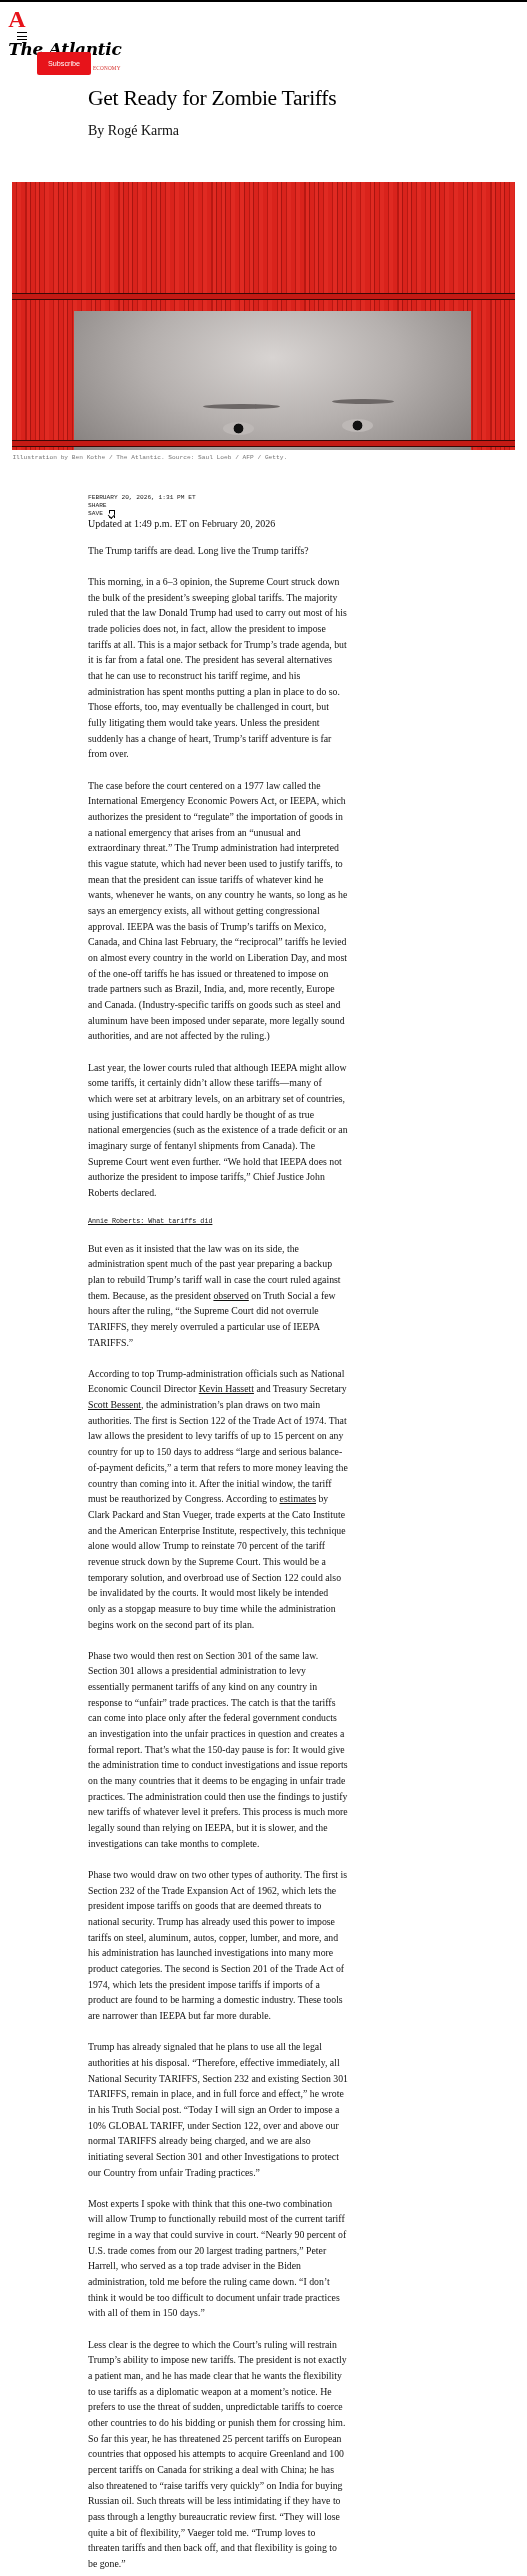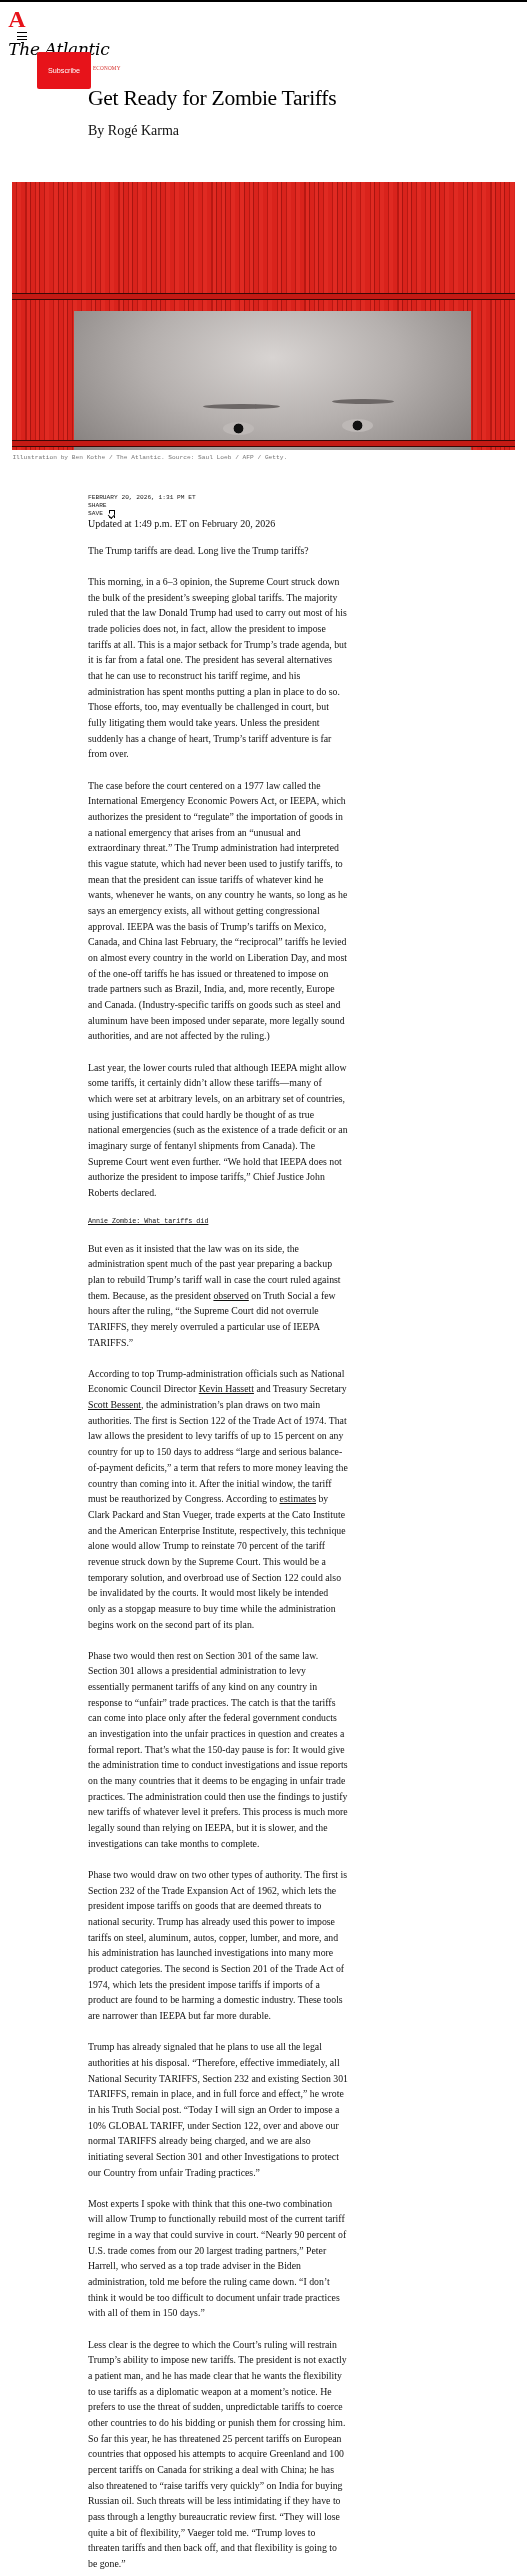--- a/index.html
+++ b/index.html
@@ -3,22 +3,22 @@
 <meta charset="utf-8">
 <style>
   * { box-sizing: border-box; margin: 0; padding: 0; }
   html, body { background: #ffffff; width: 528px; }
   body { font-family: "Liberation Serif", "DejaVu Serif", serif; color: #000; position: relative; }
   .topbar { height: 2.1px; background: #000; width: 100%; }
   .header { position: relative; height: 72px; }
   .logo-a { position: absolute; left: 8.2px; top: 4.6px; font-family: "Liberation Serif", serif; font-size: 24px; font-weight: bold; color: #e7131a; line-height: 1; }
   .hamburger { position: absolute; left: 16.5px; top: 30px; width: 10.3px; height: 7.7px; cursor: pointer; }
   .hamburger span { display: block; height: 0.5px; background: #000; margin-bottom: 3.1px; }
-  .wordmark { position: absolute; left: 8.2px; top: 39px; font-family: "DejaVu Serif", serif; font-style: italic; font-size: 17px; line-height: 1; color: #000; letter-spacing: -0.3px; }
-  .subscribe { position: absolute; left: 37px; top: 50px; width: 54px; height: 37px; background: #e7131a; color: #fff; border: none; border-radius: 2.1px; font-family: "Liberation Sans", sans-serif; font-size: 7.2px; cursor: pointer; }
+  .wordmark { position: absolute; left: 8.2px; top: 39px; font-family: "DejaVu Serif", serif; font-style: italic; font-size: 17px; line-height: 1; color: #000; letter-spacing: -0.3px; font-weight: bold; }
+  .subscribe { position: absolute; left: 37px; top: 50px; width: 54px; height: 23px; background: #e7131a; color: #fff; border: none; border-radius: 2.1px; font-family: "Liberation Sans", sans-serif; font-size: 7.2px; cursor: pointer; }
   .section-label { position: absolute; left: 93px; top: 63px; font-family: "Liberation Serif", serif; font-size: 5.2px; color: #d6302c; letter-spacing: 0.2px; }
 
   .col { margin-left: 88px; width: 260px; }
   .headline { margin-top: 12.4px; font-family: "Liberation Serif", serif; font-weight: normal; font-size: 21.6px; line-height: 1.15; letter-spacing: -0.3px; }
   .dek { margin-top: 8.2px; font-size: 10.3px; line-height: 1.5; color: #111; }
   .byline { margin-top: 11.3px; font-size: 14px; color: #111; }
 
   .hero { margin: 43px 0 0 12.4px; width: 503px; height: 268px; position: relative; overflow: hidden;
     background: repeating-linear-gradient(90deg, #d9231c 0 4.1px, #b81812 4.1px 5.2px, #e02a22 5.2px 8.8px, #a81510 8.8px 9.3px); }
   .hero .band { position: absolute; left: 0; right: 0; height: 7.2px; background: #c41a14; border-top: 1px solid #3a0806; border-bottom: 1px solid #3a0806; }
@@ -86,21 +86,21 @@
       </div>
     </div>
 
     <p class="updated">Updated at 1:49 p.m. ET on February 20, 2026</p>
 
     <div class="body" id="article-body">
         <p><span>The Trump tariffs are dead. Long live the Trump tariffs?</span></p>
         <p><span>This morning, in a 6–3 opinion, the Supreme Court struck down the bulk of the president’s sweeping global tariffs. The majority ruled that the law Donald Trump had used to carry out most of his trade policies does not, in fact, allow the president to impose tariffs at all. This is a major setback for Trump’s trade agenda, but it is far from a fatal one. The president has several alternatives that he can use to reconstruct his tariff regime, and his administration has spent months putting a plan in place to do so. Those efforts, too, may eventually be challenged in court, but fully litigating them would take years. Unless the president suddenly has a change of heart, Trump’s tariff adventure is far from over.</span></p>
         <p><span>The case before the court centered on a 1977 law called the International Emergency Economic Powers Act, or IEEPA, which authorizes the president to “regulate” the importation of goods in a national emergency that arises from an “unusual and extraordinary threat.” The Trump administration had interpreted this vague statute, which had never been used to justify tariffs, to mean that the president can issue tariffs of whatever kind he wants, whenever he wants, on any country he wants, so long as he says an emergency exists, all without getting congressional approval. IEEPA was the basis of Trump’s tariffs on Mexico, Canada, and China last February, the “reciprocal” tariffs he levied on almost every country in the world on Liberation Day, and most of the one-off tariffs he has issued or threatened to impose on trade partners such as Brazil, India, and, more recently, Europe and Canada. (Industry-specific tariffs on goods such as steel and aluminum have been imposed under separate, more legally sound authorities, and are not affected by the ruling.)</span></p>
         <p><span>Last year, the lower courts ruled that although IEEPA might allow some tariffs, it certainly didn’t allow these tariffs—many of which were set at arbitrary levels, on an arbitrary set of countries, using justifications that could hardly be thought of as true national emergencies (such as the existence of a trade deficit or an imaginary surge of fentanyl shipments from Canada). The Supreme Court went even further. “We hold that IEEPA does not authorize the president to impose tariffs,” Chief Justice John Roberts declared.</span></p>
-        <a class="related">Annie Zombie: What tariffs did</a>
+        <a class="related">Annie Roberts: What tariffs did</a>
         <p><span>But even as it insisted that the law was on its side, the administration spent much of the past year preparing a backup plan to rebuild Trump’s tariff wall in case the court ruled against them. Because, as the president </span><a>observed</a><span> on Truth Social a few hours after the ruling, “the Supreme Court did not overrule TARIFFS, they merely overruled a particular use of IEEPA TARIFFS.”</span></p>
         <p><span>According to top Trump-administration officials such as National Economic Council Director </span><a>Kevin Hassett</a><span> and Treasury Secretary </span><a>Scott Bessent</a><span>, the administration’s plan draws on two main authorities. The first is Section 122 of the Trade Act of 1974. That law allows the president to levy tariffs of up to 15 percent on any country for up to 150 days to address “large and serious balance-of-payment deficits,” a term that refers to more money leaving the country than coming into it. After the initial window, the tariff must be reauthorized by Congress. According to </span><a>estimates</a><span> by Clark Packard and Stan Vueger, trade experts at the Cato Institute and the American Enterprise Institute, respectively, this technique alone would allow Trump to reinstate 70 percent of the tariff revenue struck down by the Supreme Court. This would be a temporary solution, and overbroad use of Section 122 could also be invalidated by the courts. It would most likely be intended only as a stopgap measure to buy time while the administration begins work on the second part of its plan.</span></p>
         <p><span>Phase two would then rest on Section 301 of the same law. Section 301 allows a presidential administration to levy essentially permanent tariffs of any kind on any country in response to “unfair” trade practices. The catch is that the tariffs can come into place only after the federal government conducts an investigation into the unfair practices in question and creates a formal report. That’s what the 150-day pause is for: It would give the administration time to conduct investigations and issue reports on the many countries that it deems to be engaging in unfair trade practices. The administration could then use the findings to justify new tariffs of whatever level it prefers. This process is much more legally sound than relying on IEEPA, but it is slower, and the investigations can take months to complete.</span></p>
         <p><span>Phase two would draw on two other types of authority. The first is Section 232 of the Trade Expansion Act of 1962, which lets the president impose tariffs on goods that are deemed threats to national security. Trump has already used this power to impose tariffs on steel, aluminum, autos, copper, lumber, and more, and his administration has launched investigations into many more product categories. The second is Section 201 of the Trade Act of 1974, which lets the president impose tariffs if imports of a product are found to be harming a domestic industry. These tools are narrower than IEEPA but far more durable.</span></p>
         <p><span>Trump has already signaled that he plans to use all the legal authorities at his disposal. “Therefore, effective immediately, all National Security TARIFFS, Section 232 and existing Section 301 TARIFFS, remain in place, and in full force and effect,” he wrote in his Truth Social post. “Today I will sign an Order to impose a 10% GLOBAL TARIFF, under Section 122, over and above our normal TARIFFS already being charged, and we are also initiating several Section 301 and other Investigations to protect our Country from unfair Trading practices.”</span></p>
         <p><span>Most experts I spoke with think that this one-two combination will allow Trump to functionally rebuild most of the current tariff regime in a way that could survive in court. “Nearly 90 percent of U.S. trade comes from our 20 largest trading partners,” Peter Harrell, who served as a top trade adviser in the Biden administration, told me before the ruling came down. “I don’t think it would be too difficult to document unfair trade practices with all of them in 150 days.”</span></p>
         <p><span>Less clear is the degree to which the Court’s ruling will restrain Trump’s ability to impose new tariffs. The president is not exactly a patient man, and he has made clear that he wants the flexibility to use tariffs as a diplomatic weapon at a moment’s notice. He prefers to use the threat of sudden, unpredictable tariffs to coerce other countries to do his bidding or punish them for crossing him. So far this year, he has threatened 25 percent tariffs on European countries that opposed his attempts to acquire Greenland and 100 percent tariffs on Canada for striking a deal with China; he has also threatened to “raise tariffs very quickly” on India for buying Russian oil. Such threats will be less intimidating if they have to pass through a lengthy bureaucratic review first. “They will lose quite a bit of flexibility,” Vaeger told me. “Trump loves to threaten tariffs and then back off, and that flexibility is going to be gone.”</span></p>
       </div>
 
   </div>

